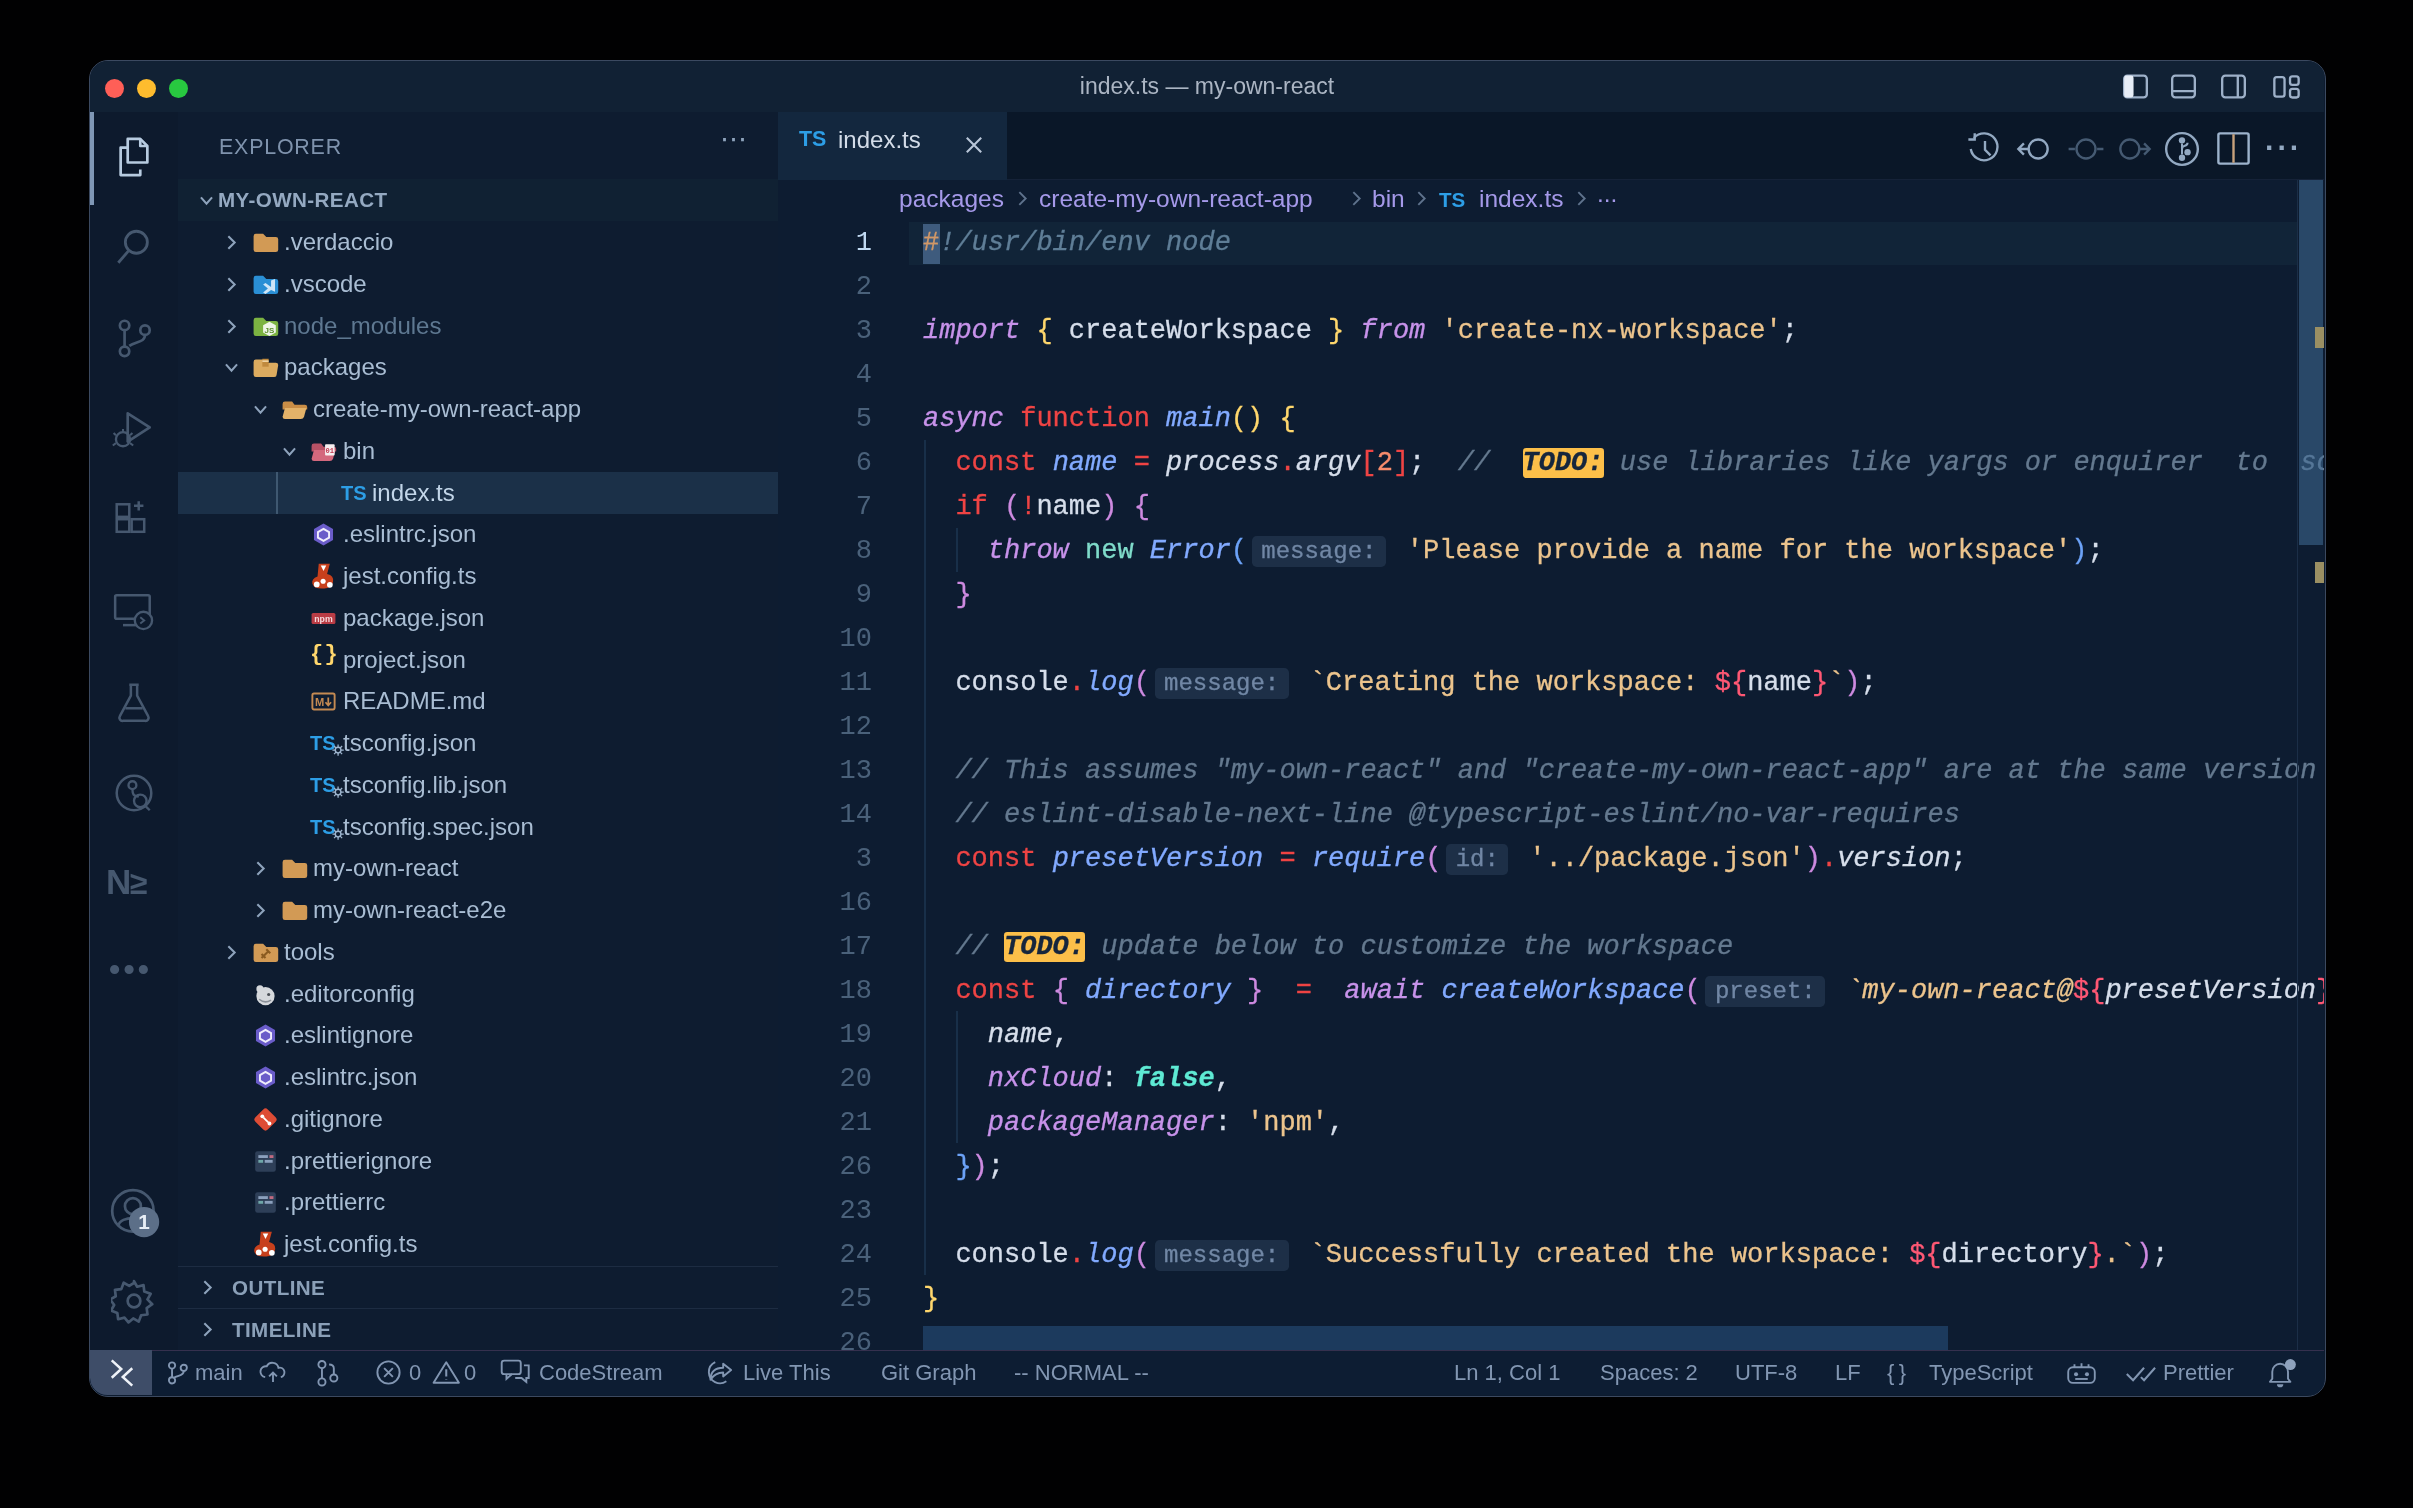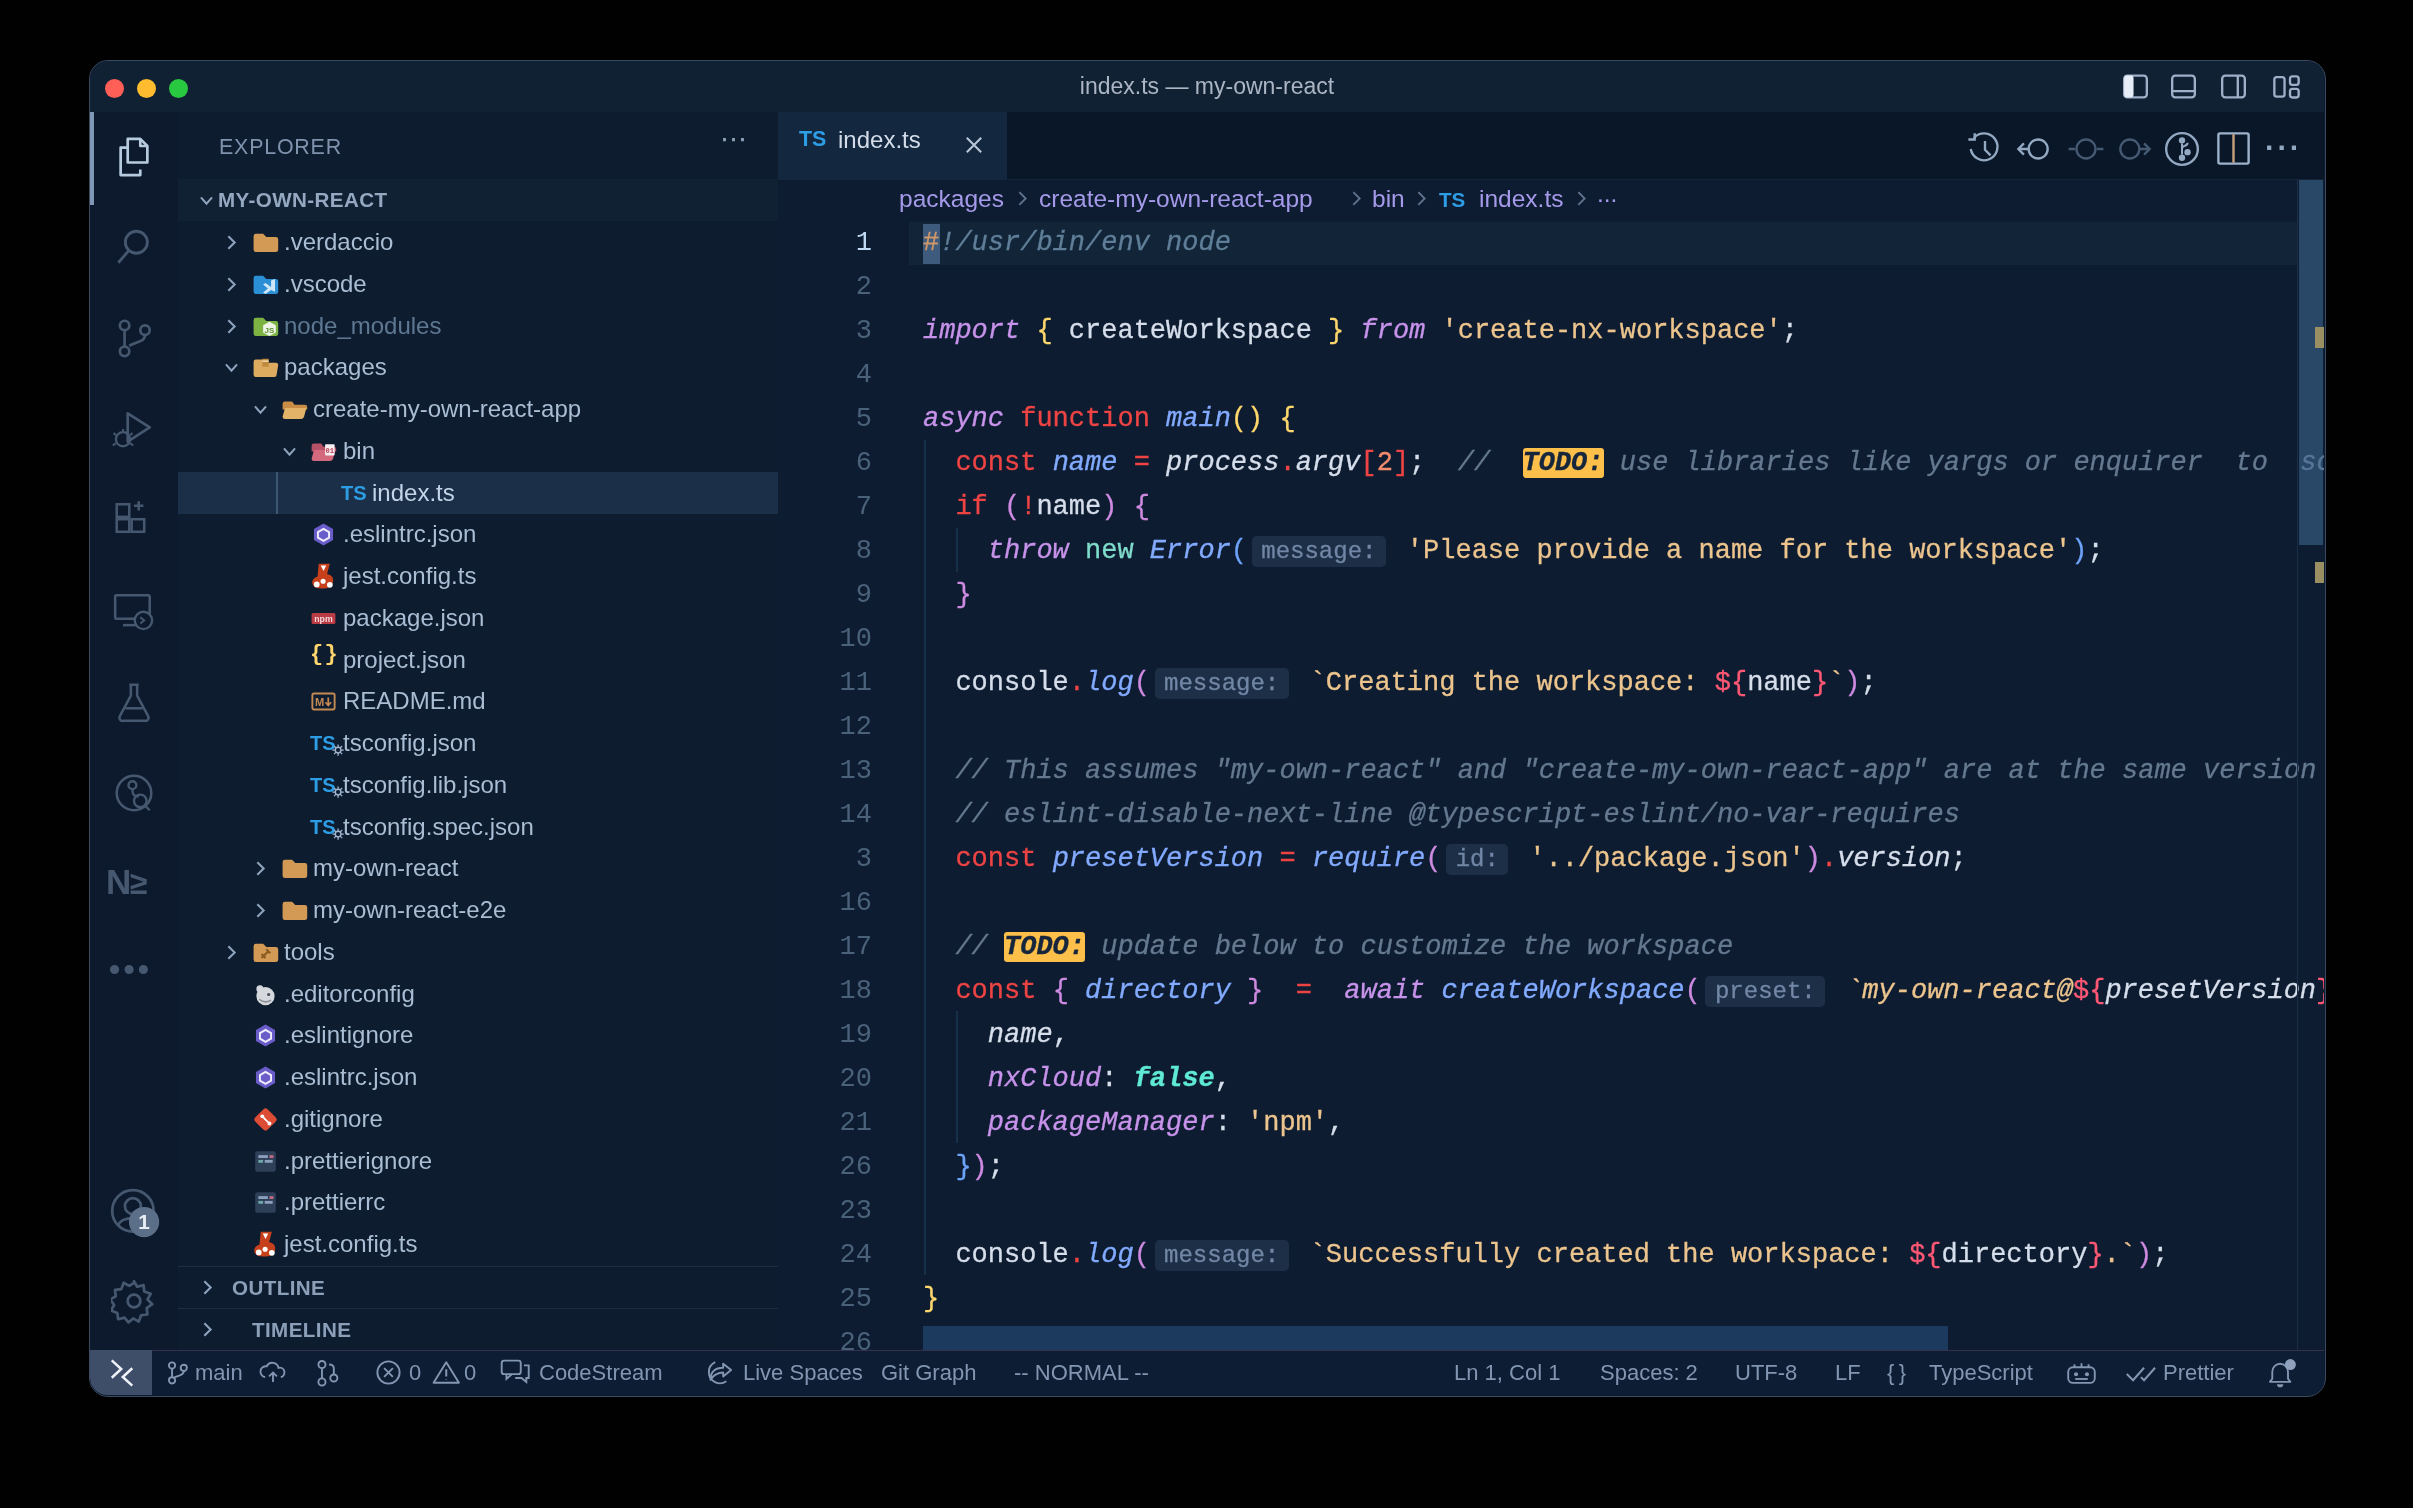--- a/index.html
+++ b/index.html
@@ -399,21 +399,21 @@
     <div class="row" style="top:1205px;height:41px;border-top:0.8px solid #1d2c42;box-sizing:border-box;">
       <svg class="cv" style="left:20px;top:11px;" viewBox="0 0 24 24" width="19" height="19">
           <path d="M8 4 l8 8 -8 8" fill="none" stroke="#8ea3bc" stroke-width="2.6"></path>
         </svg>
       <span class="lbl sech" style="left:54px;color:#8ba0b8;">OUTLINE</span>
     </div>
     <div class="row" style="top:1247px;height:41px;border-top:0.8px solid #1d2c42;box-sizing:border-box;">
       <svg class="cv" style="left:20px;top:11px;" viewBox="0 0 24 24" width="19" height="19">
           <path d="M8 4 l8 8 -8 8" fill="none" stroke="#8ea3bc" stroke-width="2.6"></path>
         </svg>
-      <span class="lbl sech" style="left:54px;color:#8ba0b8;margin-left:20px;">TIMELINE</span>
+      <span class="lbl sech" style="left:54px;color:#8ba0b8;">TIMELINE</span>
     </div>
   </div>
   <div id="editor"></div>
   <div id="tabbar"></div>
   <div id="tab"></div>
   <div id="tabcontent">
     <span class="abs" style="left:709px;top:66px;color:#2d9ee6;font-weight:800;font-size:21.4px;">TS</span>
     <span class="abs" style="left:748px;top:65px;color:#d3dce8;font-size:24px;">index.ts</span>
     <svg class="abs" style="left:872px;top:72px;" width="24" height="24" viewBox="0 0 30 30">
       <path d="M6 6 L24 24 M24 6 L6 24" stroke="#b9c6d8" stroke-width="2.6"></path>
@@ -578,21 +578,21 @@
     <svg class="abs" style="left:410px;top:1298px;" width="32" height="27" viewBox="0 0 40 34">
       <rect x="2" y="2" width="24" height="17" rx="3" fill="none" stroke="#8296b2" stroke-width="2.4"></rect>
       <path d="M8 19 v6 l7 -6" fill="none" stroke="#8296b2" stroke-width="2.4"></path>
       <path d="M30 8 h6 v16 h-3 v5 l-6 -5 h-8" fill="none" stroke="#8296b2" stroke-width="2.4"></path>
     </svg>
     <div class="sbit" style="left:449px;">CodeStream</div>
     <svg class="abs" style="left:614px;top:1298px;" width="32" height="27" viewBox="0 0 40 34">
       <path d="M24 6 l10 8 -10 8 v-5 c-8 0 -12 3 -16 9 c0 -10 6 -15 16 -15 z" fill="none" stroke="#8296b2" stroke-width="2.4" stroke-linejoin="round"></path>
       <path d="M28 28 a14 14 0 0 1 -22 -11 a14 14 0 0 1 8 -13" fill="none" stroke="#8296b2" stroke-width="2.4"></path>
     </svg>
-    <div class="sbit" style="left:653px;">Live Spaces</div>
+    <div class="sbit" style="left:653px;">Live This</div>
     <div class="sbit" style="left:791px;">Git Graph</div>
     <div class="sbit" style="left:924px;">-- NORMAL --</div>
     <div class="sbit" style="left:1364px;">Ln 1, Col 1</div>
     <div class="sbit" style="left:1510px;">Spaces: 2</div>
     <div class="sbit" style="left:1645px;">UTF-8</div>
     <div class="sbit" style="left:1745px;">LF</div>
     <div class="sbit" style="left:1797px;">{ }</div>
     <div class="sbit" style="left:1839px;">TypeScript</div>
     <svg class="abs" style="left:1975px;top:1300px;" width="33" height="25" viewBox="0 0 42 32">
       <rect x="4" y="8" width="34" height="20" rx="6" fill="none" stroke="#8296b2" stroke-width="2.4"></rect>

